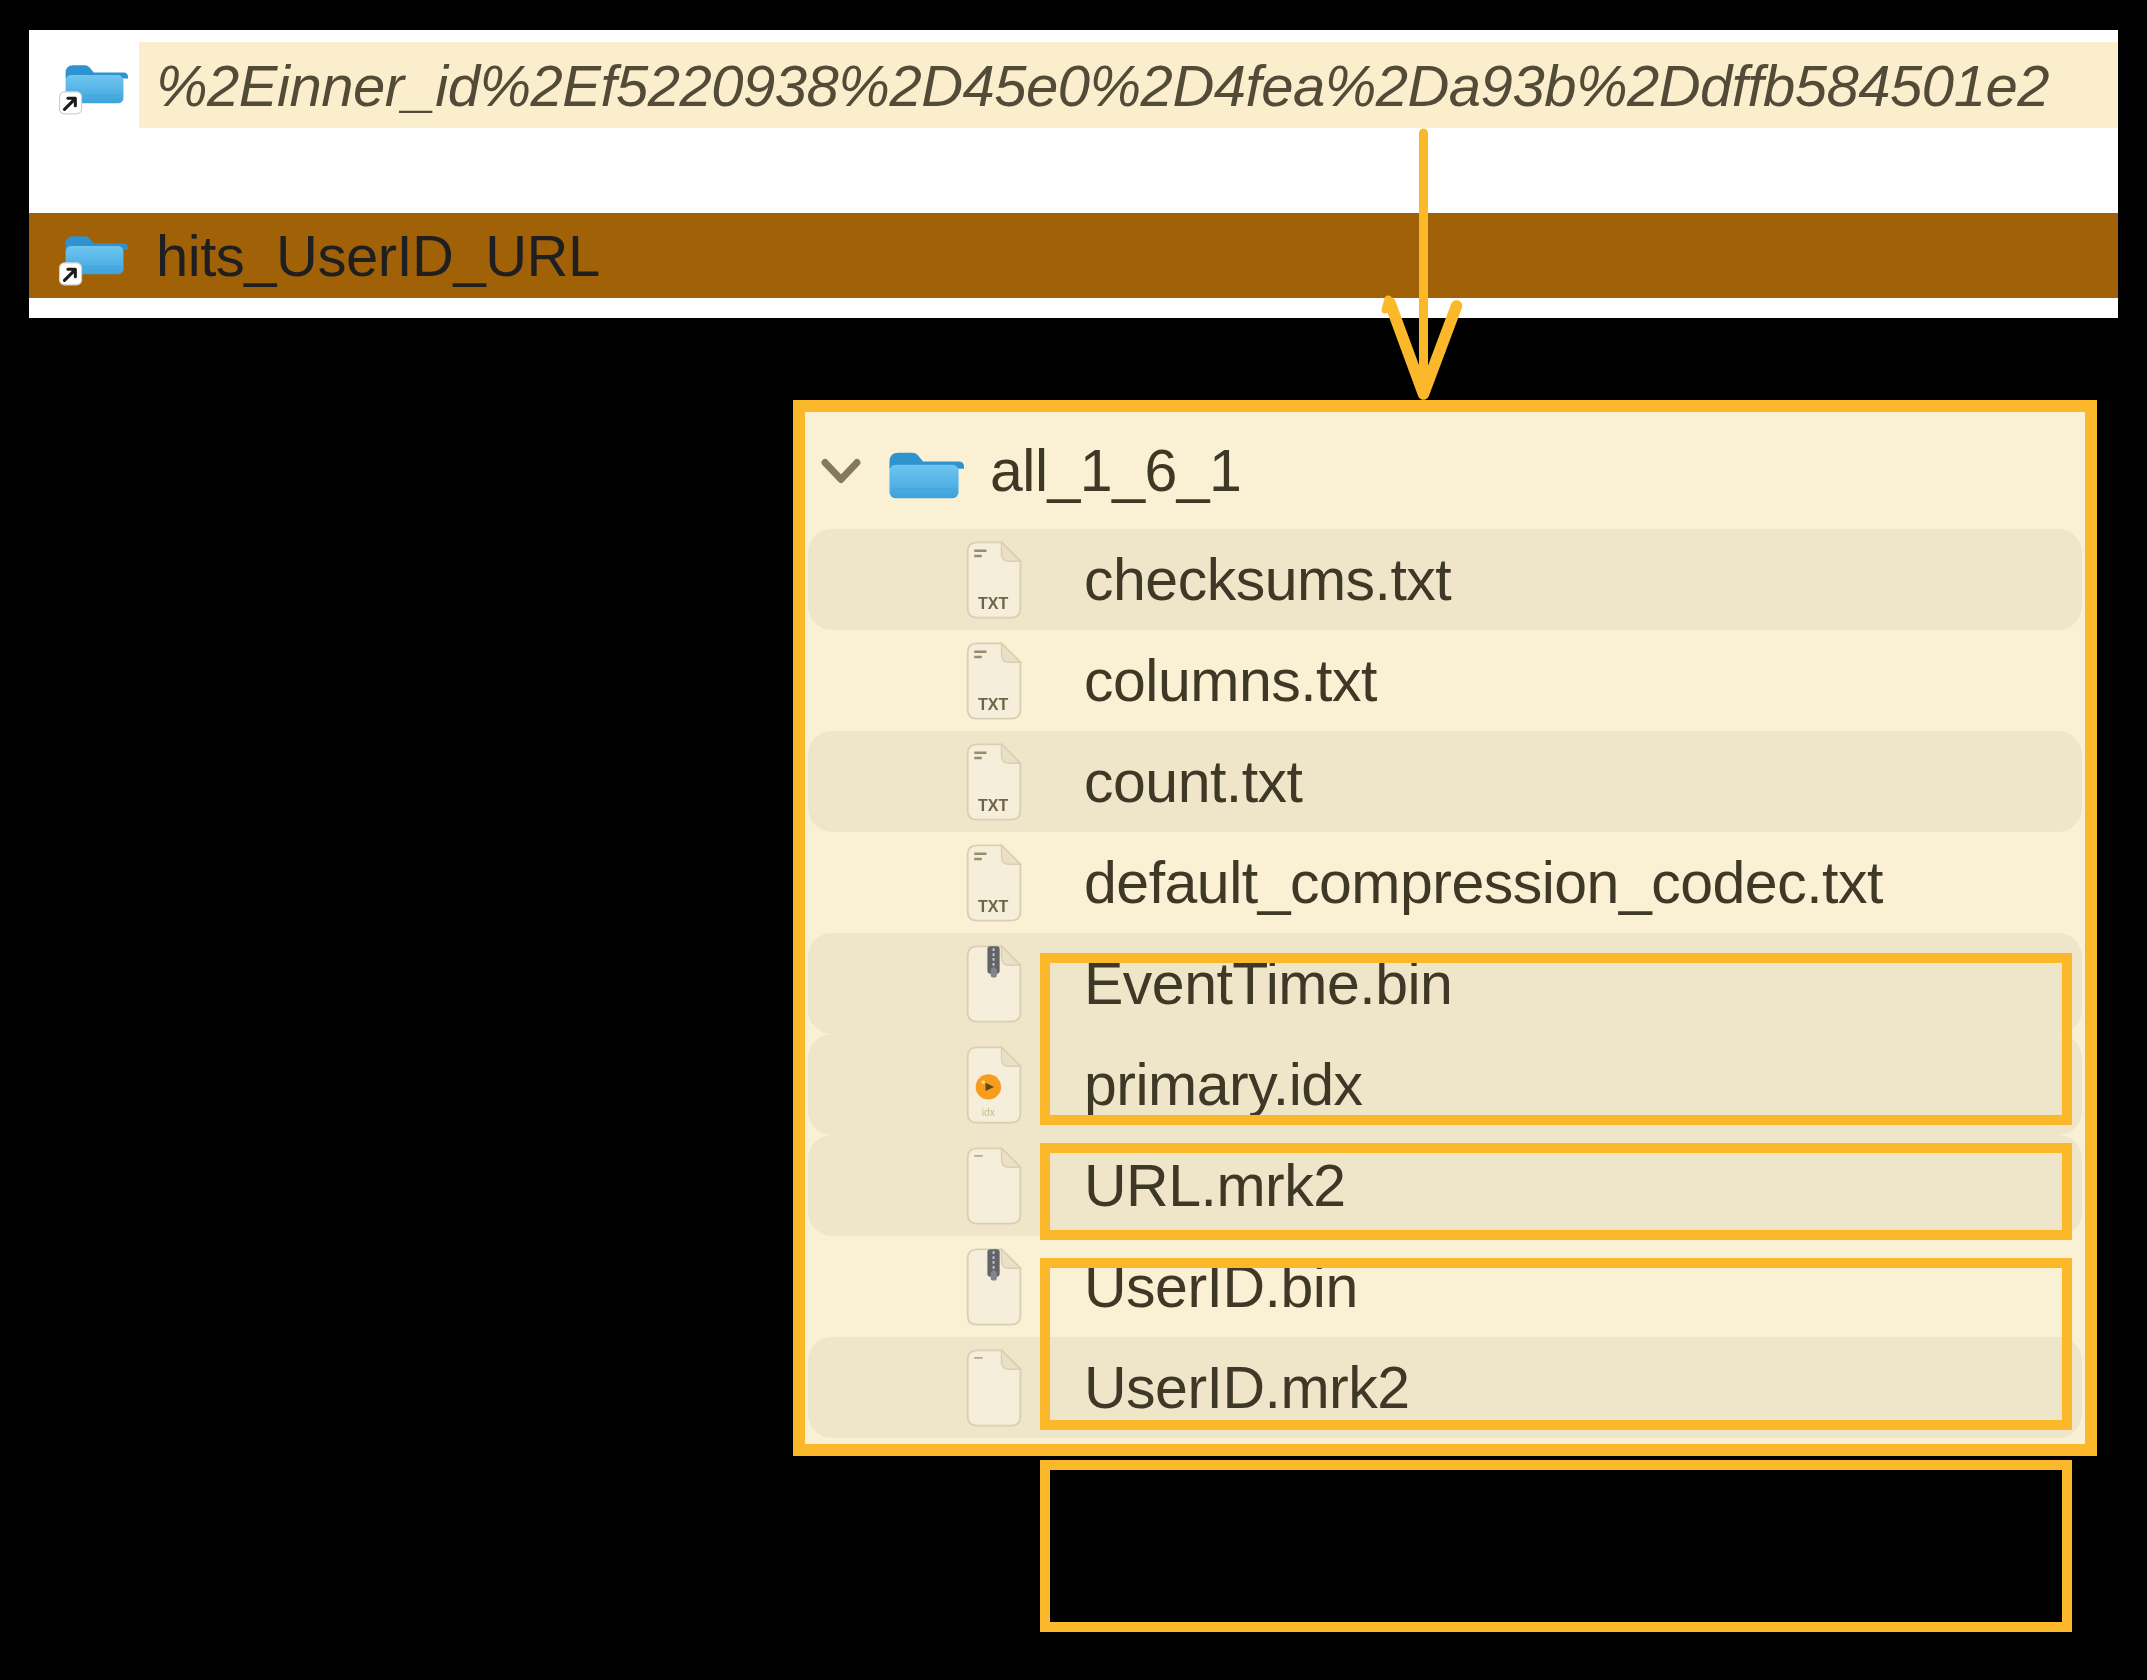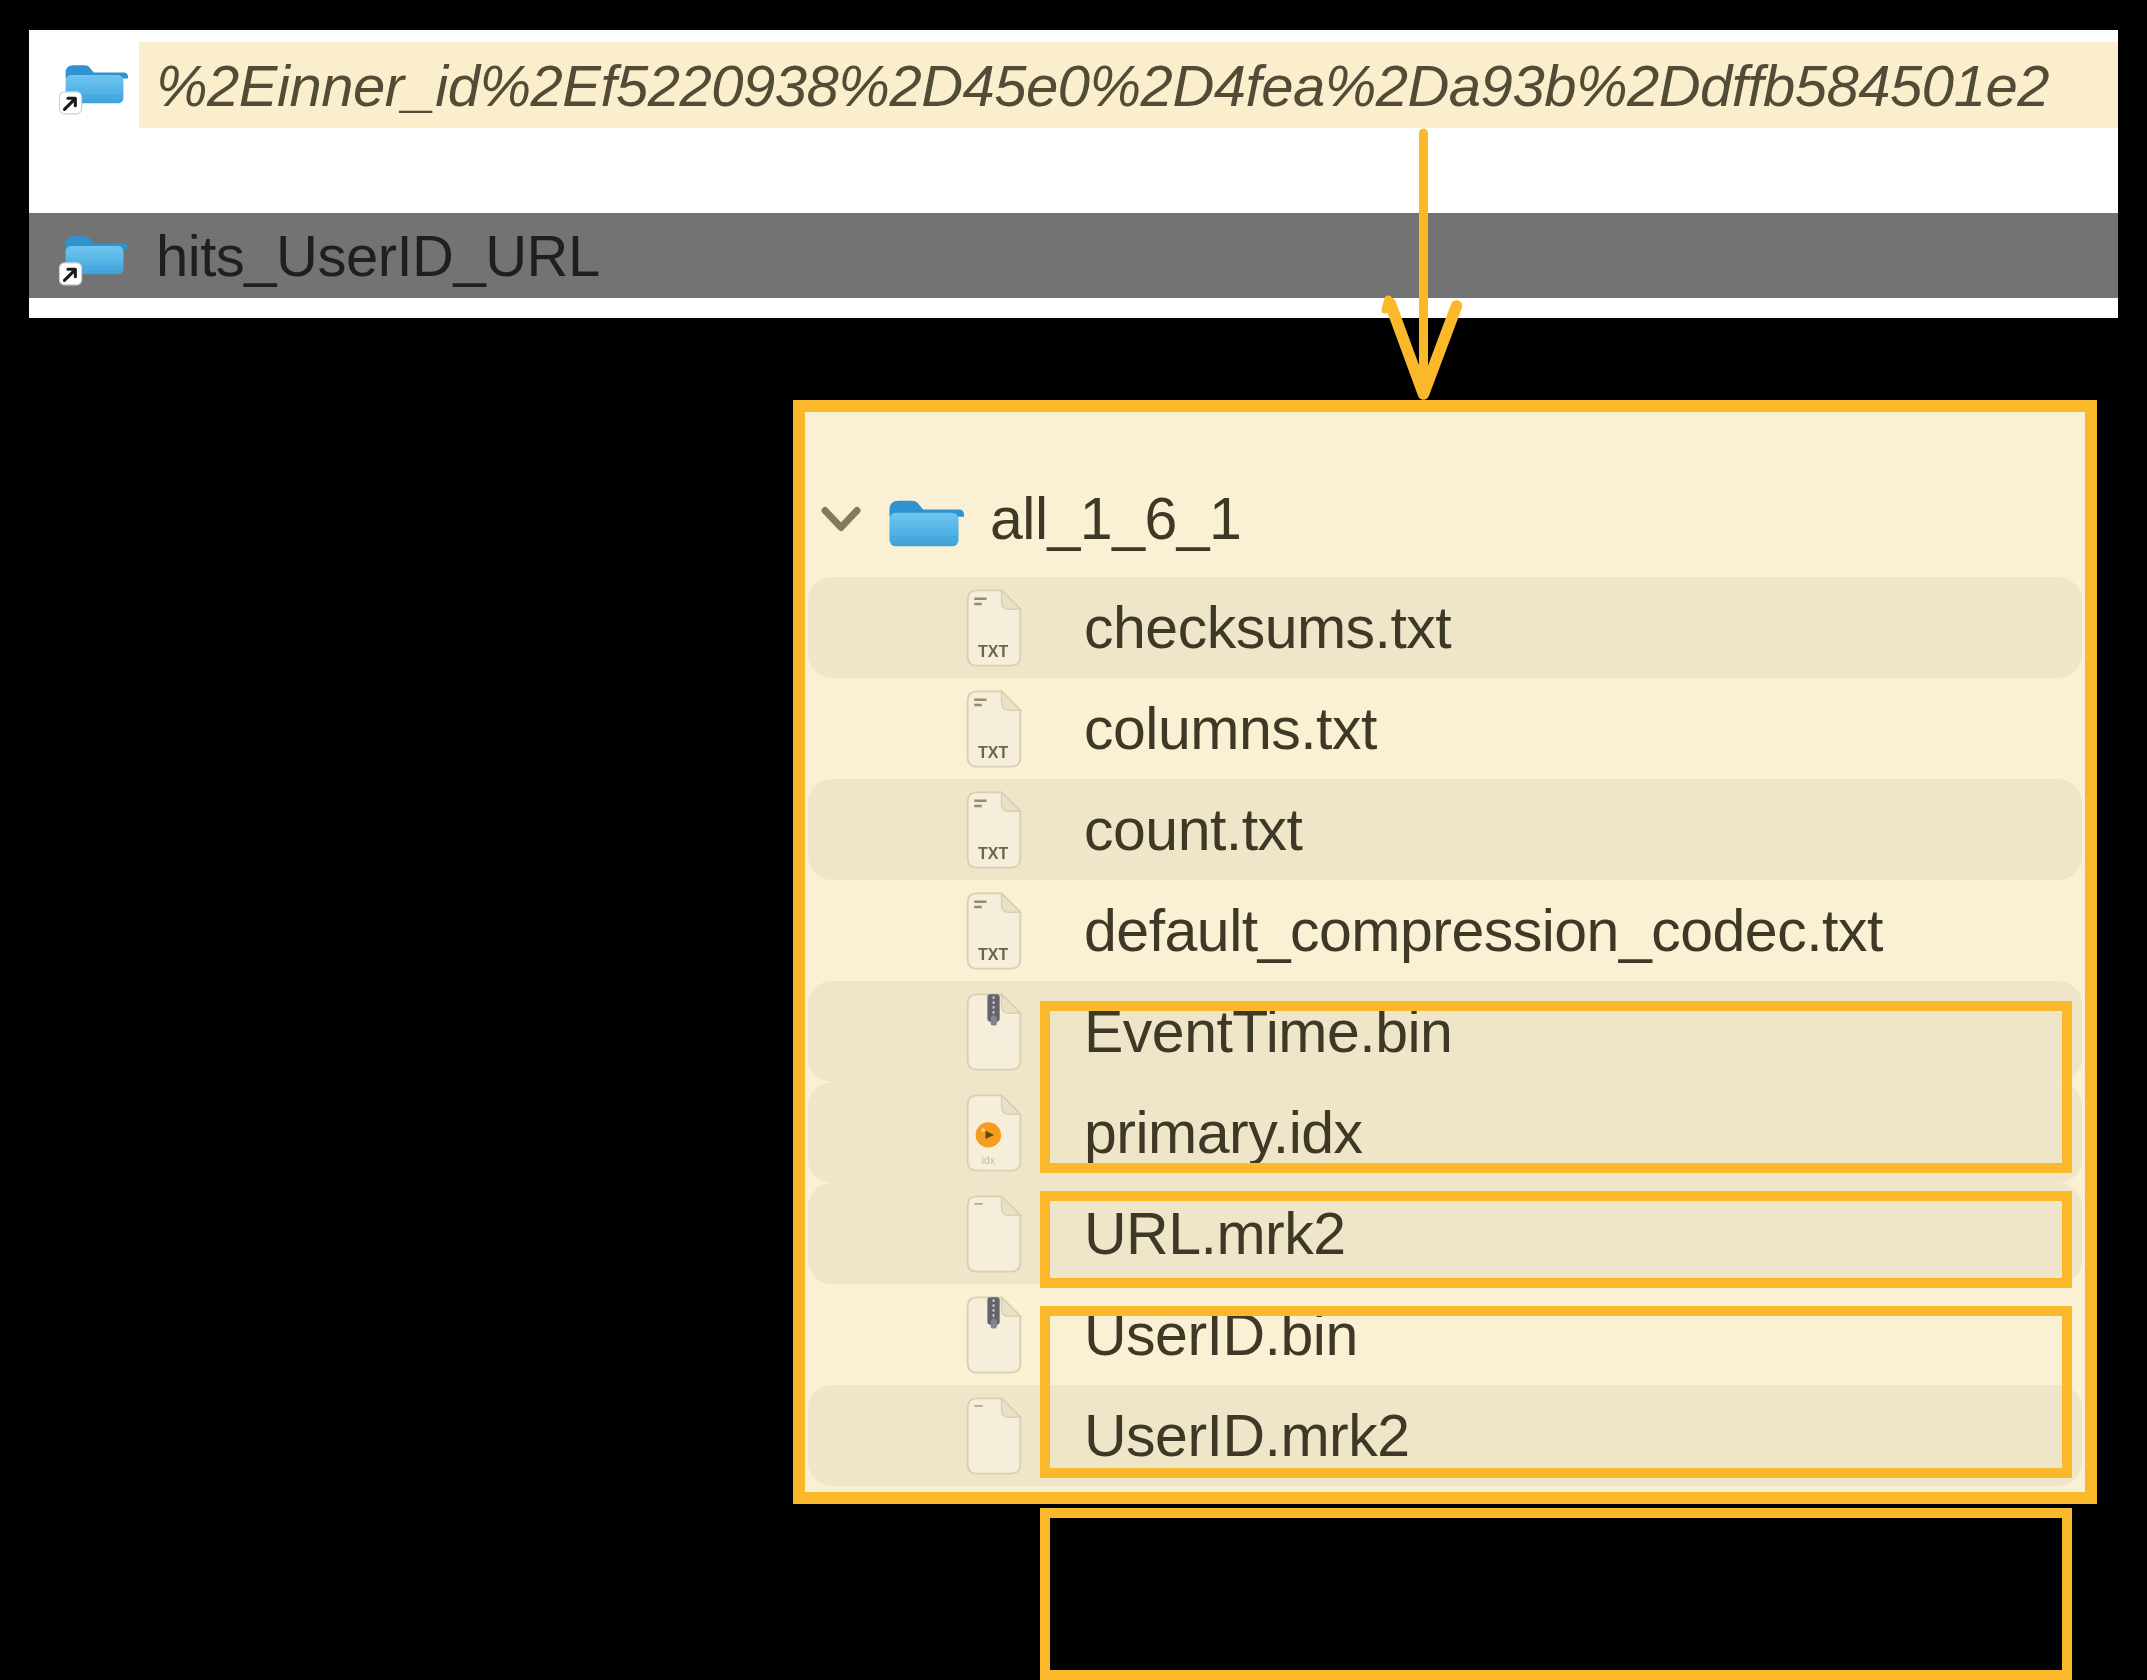--- a/index.html
+++ b/index.html
@@ -9,38 +9,38 @@
     font-family:"Liberation Sans","DejaVu Sans",sans-serif;
   }
   
   .finder-panel{
     position:absolute;left:29px;top:30px;width:2089px;height:288px;
     background:#ffffff;
   }
   .f-row{position:absolute;left:0;width:100%;display:flex;align-items:center;box-sizing:border-box;}
   .f-row-1{top:12px;height:86px;font-style:italic;}
   .f-row-2{top:98px;height:85px;background:#F1F3F3;}
-  .f-row-3{top:183px;height:85px;background:#737373;}
+  .f-row-3{top:183px;height:85px;background:#a16207;}
   .alias-folder-icon{width:70px;height:64px;margin-left:29px;flex:none;}
   .f-hl{
     flex:1;height:100%;margin-left:11px;background:#FAEECC;
     display:flex;align-items:center;padding-left:17px;
     font-size:58px;color:#514B37;letter-spacing:-0.5px;white-space:nowrap;overflow:hidden;
   }
   .f-name{margin-left:28px;font-size:58px;color:#1F1F22;letter-spacing:-0.5px;white-space:nowrap;}
   
   .arrow-overlay{position:absolute;left:0;top:0;width:2147px;height:1680px;pointer-events:none;}
   
   .tree-panel{
     position:absolute;left:793px;top:400px;width:1280px;
     border:12px solid #FBB82A;background:#FAF0D3;
     padding-bottom:6px;box-sizing:content-box;
   }
   .tree-inner{position:relative;width:100%;}
-  .tree-header{height:117px;display:flex;align-items:center;padding-left:13px;box-sizing:border-box;margin-top:48px;}
+  .tree-header{height:117px;display:flex;align-items:center;padding-left:13px;box-sizing:border-box;}
   .chevron{width:46px;height:30px;flex:none;}
   .folder-icon{width:80px;height:64px;margin-left:20px;flex:none;}
   .tree-folder-name{margin-left:26px;font-size:59px;color:#3E3827;letter-spacing:-0.5px;}
   .file-row{height:101px;margin:0 3px;display:flex;align-items:center;}
   .file-row.alt{background:#EFE6CA;border-radius:24px;}
   .file-icon{width:64px;height:80px;margin-left:154px;flex:none;}
   .file-name{margin-left:58px;font-size:59px;color:#3E3827;letter-spacing:-0.5px;white-space:nowrap;}
   .hl-box{
     position:absolute;left:235px;width:1032px;box-sizing:border-box;
     border:10px solid #FBB82A;pointer-events:none;

